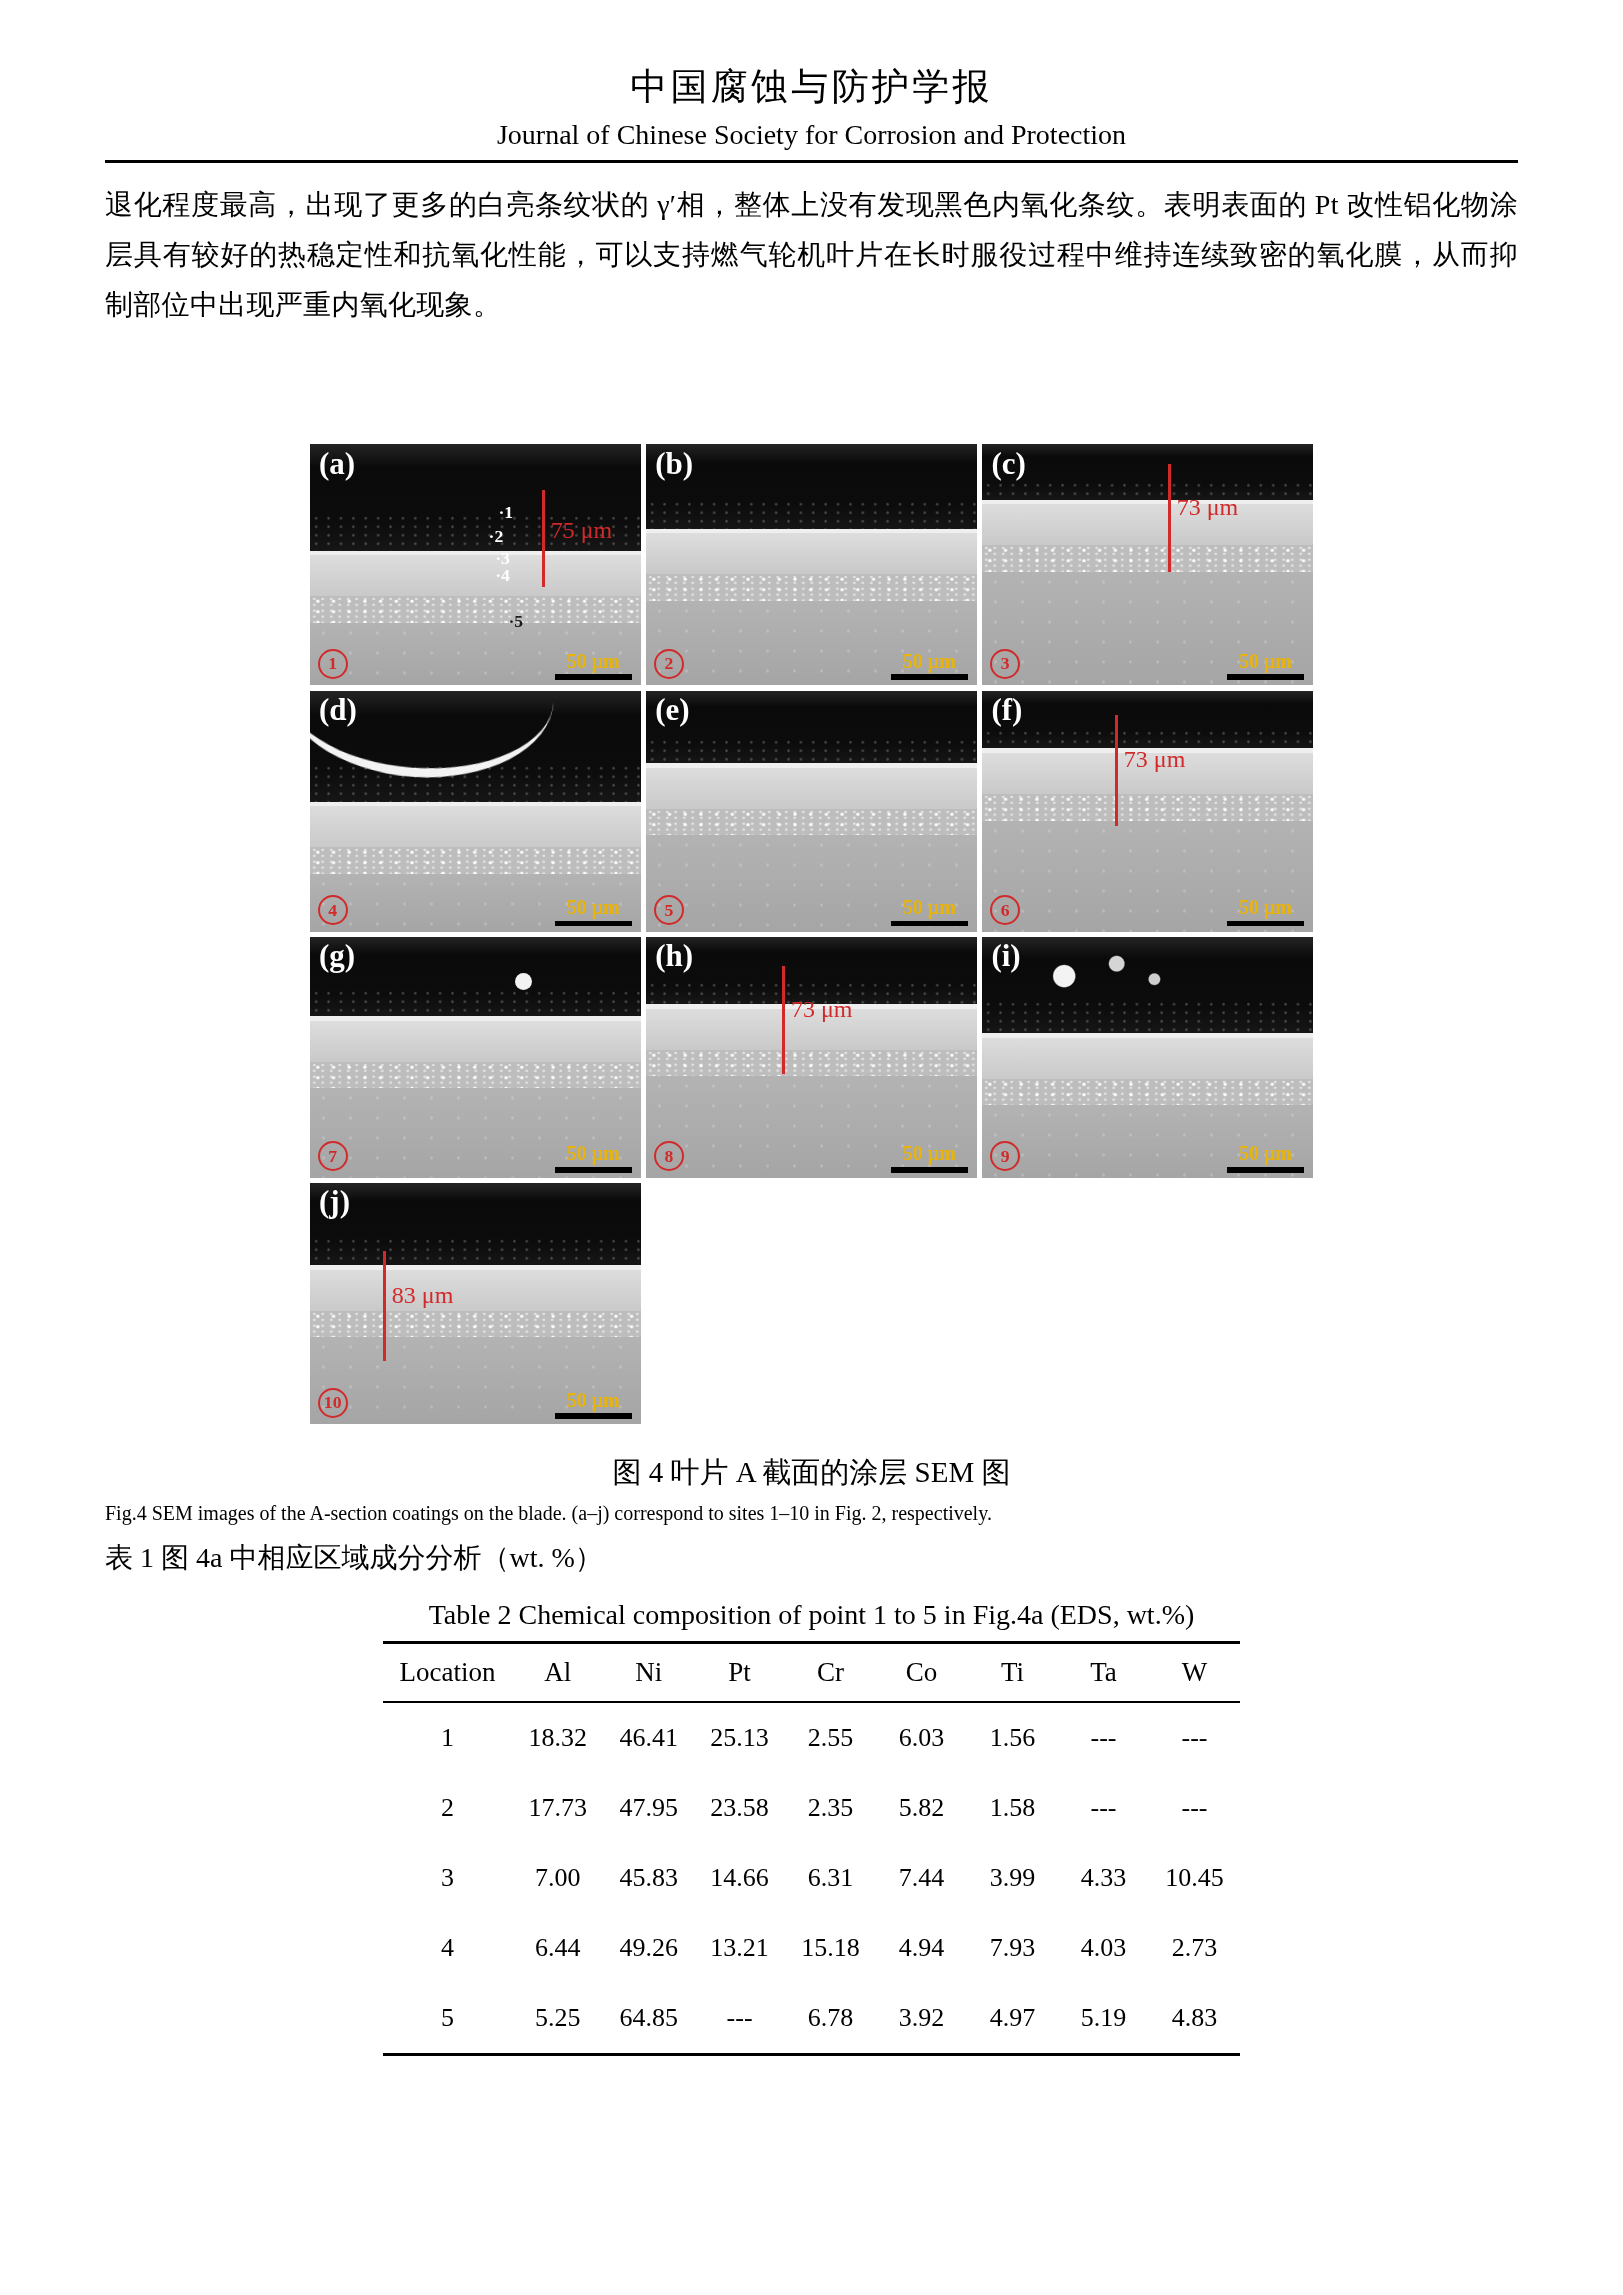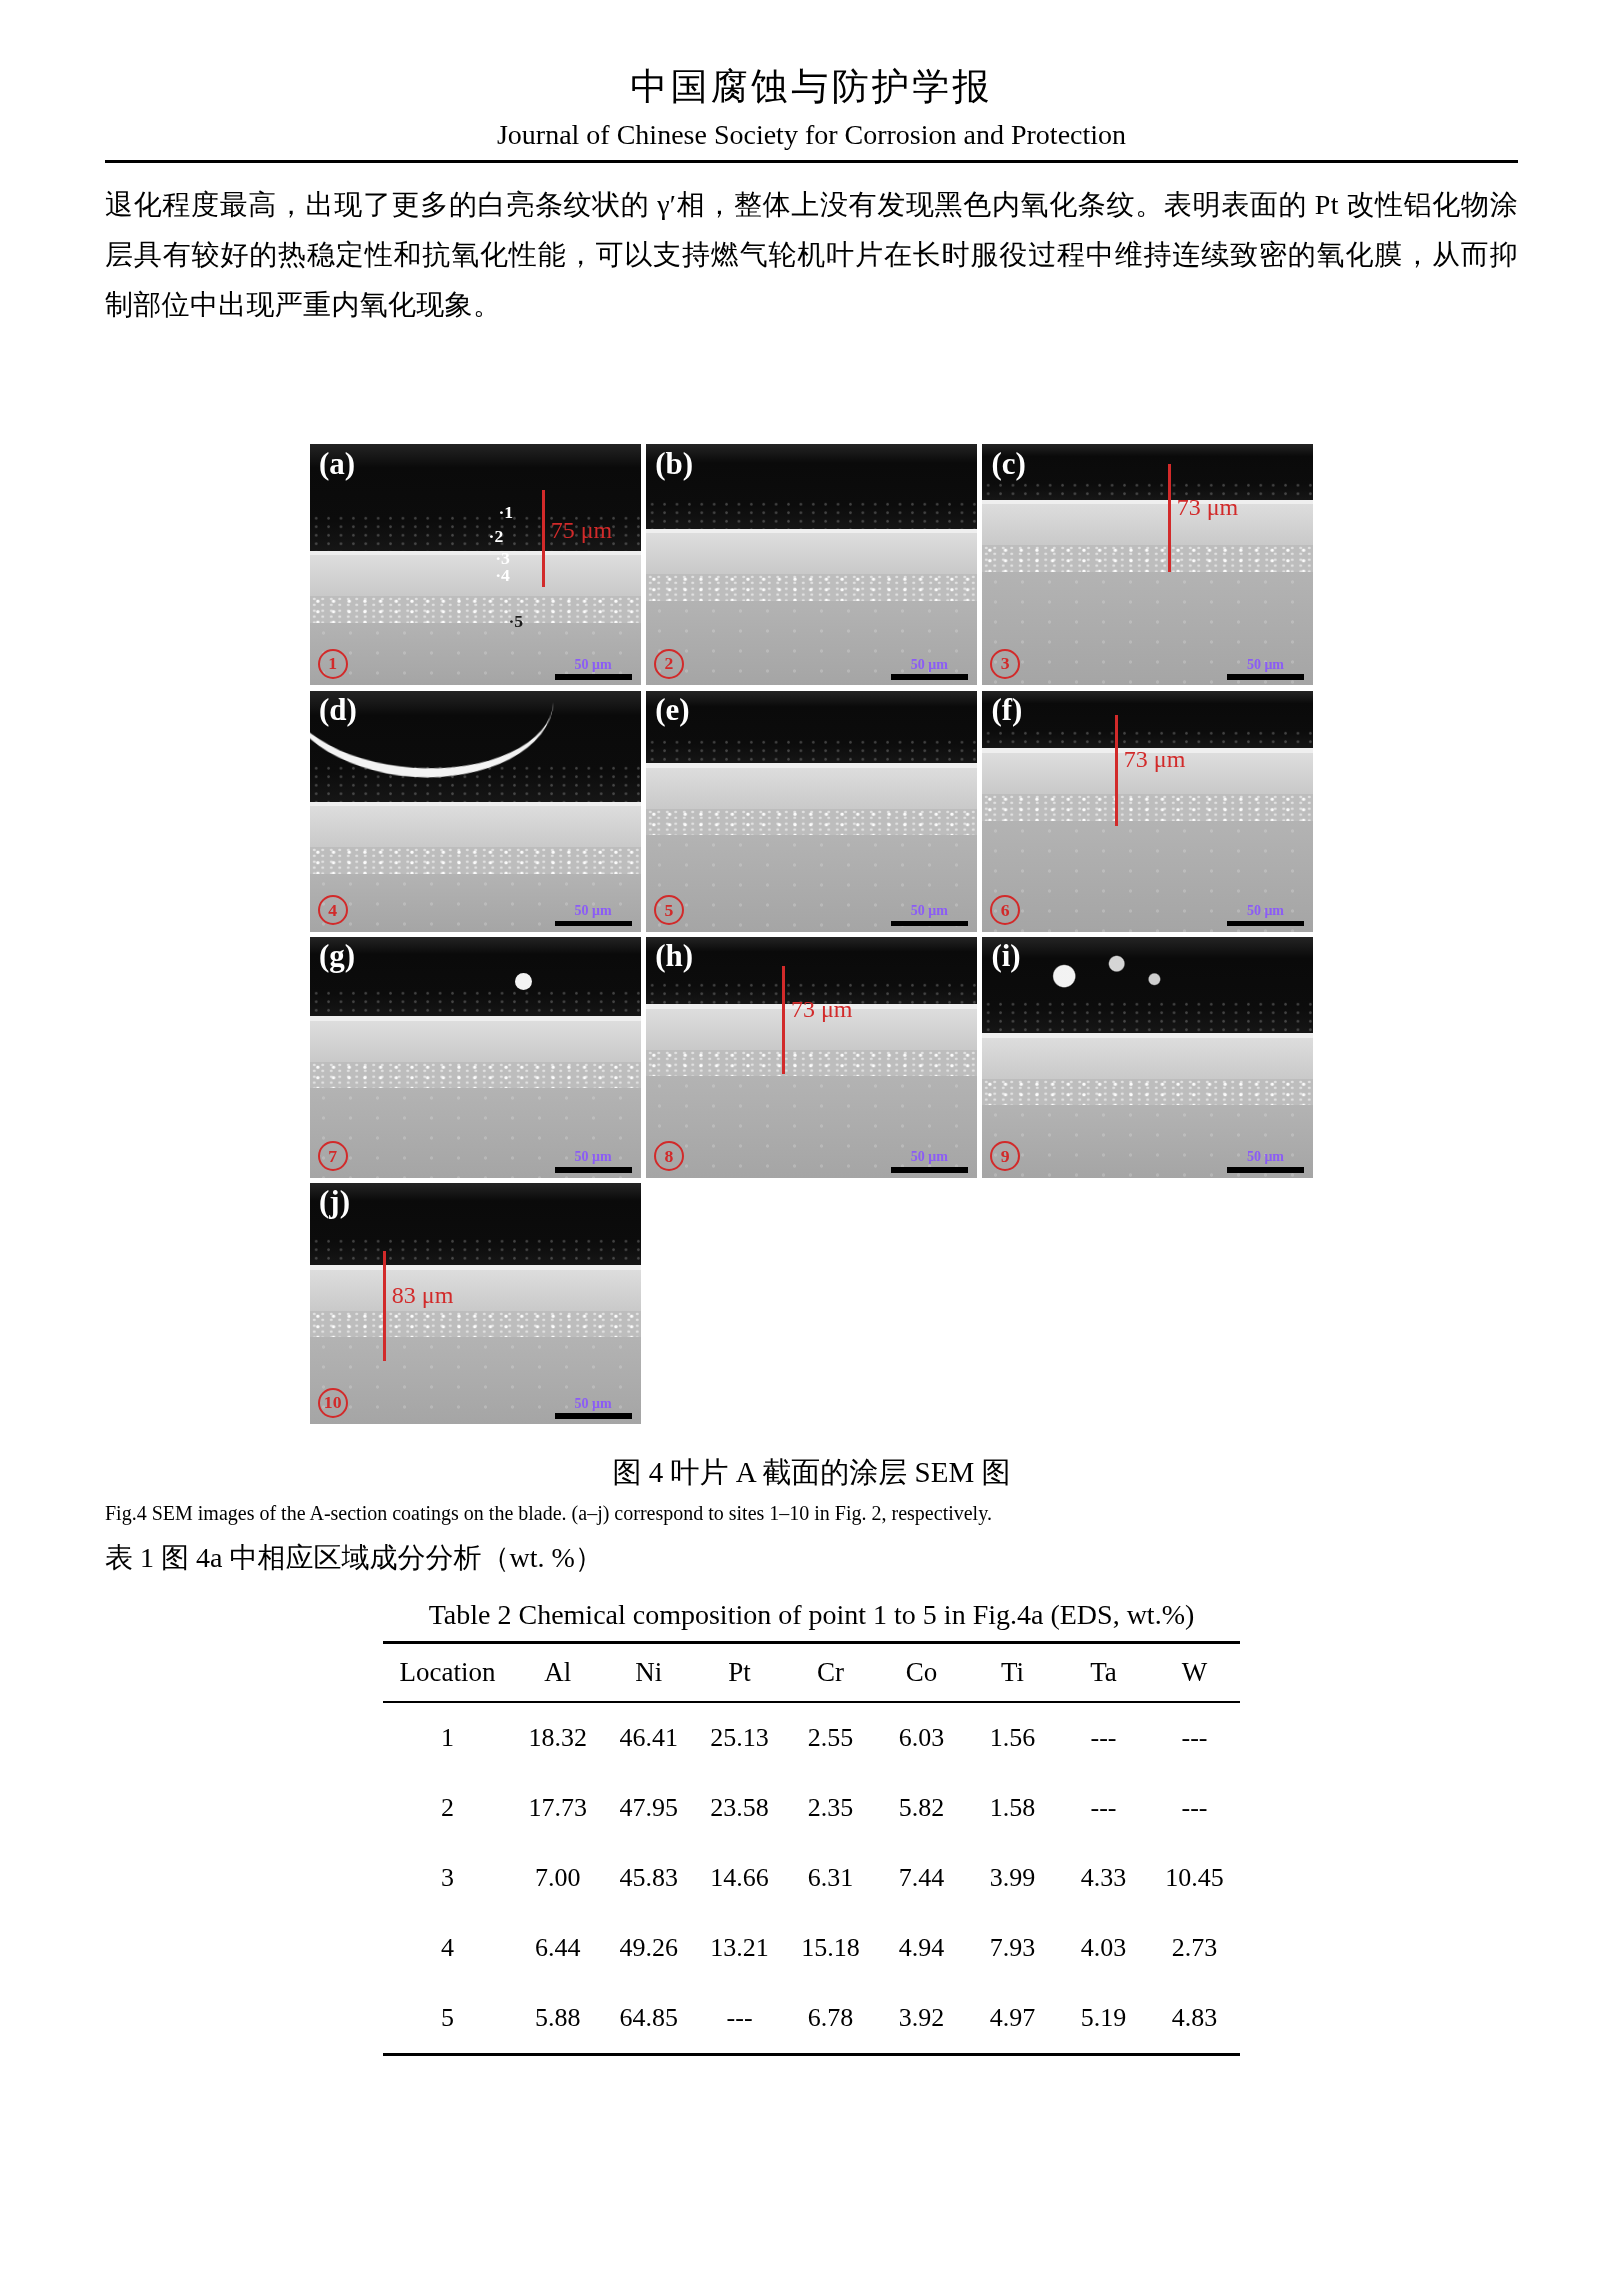--- a/index.html
+++ b/index.html
@@ -35,21 +35,21 @@
   .layer-substrate{flex:1 1 auto;background-color:#aaaaaa;
     background-image:radial-gradient(circle,rgba(255,255,255,.18) 0 1.3px,transparent 2px),
                      linear-gradient(180deg,#b3b3b3,#a5a5a5);
     background-size:27px 20px,100% 100%;}
 
   .panel-label{position:absolute;top:1.3px;left:9.2px;color:#fff;font-size:31px;font-weight:bold;}
   .site-badge{position:absolute;left:7.9px;bottom:6.5px;width:30px;height:30px;box-sizing:border-box;
     border:2px solid #d22a2a;border-radius:50%;color:#d22a2a;font-size:17.7px;font-weight:bold;
     display:flex;align-items:center;justify-content:center;}
   .scale-bar{position:absolute;right:9.2px;bottom:5.2px;text-align:center;}
-  .scale-bar-label{font-size:14px;font-weight:bold;color:#8b5cf6;display:block;}
+  .scale-bar-label{font-size:20px;font-weight:bold;color:#eab308;display:block;}
   .scale-bar-line{display:block;width:77px;height:5.9px;background:#000;margin:1.3px auto 0;}
   .thickness-measurement{position:absolute;width:3.3px;background:#d22a2a;}
   .thickness-label{position:absolute;left:9.2px;top:28%;color:#d22a2a;font-size:24px;white-space:nowrap;}
   .eds-points{position:absolute;inset:0;pointer-events:none;}
   .eds-point{position:absolute;font-size:17.7px;color:#fff;font-weight:bold;}
   .eds-point.dark{color:#1b1b1b;}
   .artifact{position:absolute;}
   .artifact.glare-streak{top:-34%;left:-8%;width:82%;height:66%;border-radius:50%;
     border-bottom:9.8px solid rgba(255,255,255,.95);transform:rotate(4deg);filter:blur(0.7px);}
   .artifact.white-particle{top:15%;left:62%;width:17px;height:17px;border-radius:50%;background:#f3f3f3;}
@@ -341,21 +341,21 @@
           <td>49.26</td>
           <td>13.21</td>
           <td>15.18</td>
           <td>4.94</td>
           <td>7.93</td>
           <td>4.03</td>
           <td>2.73</td>
         </tr>
         <tr>
           <td>5</td>
-          <td>5.88</td>
+          <td>5.25</td>
           <td>64.85</td>
           <td>---</td>
           <td>6.78</td>
           <td>3.92</td>
           <td>4.97</td>
           <td>5.19</td>
           <td>4.83</td>
         </tr>
       </tbody>
   </table>

